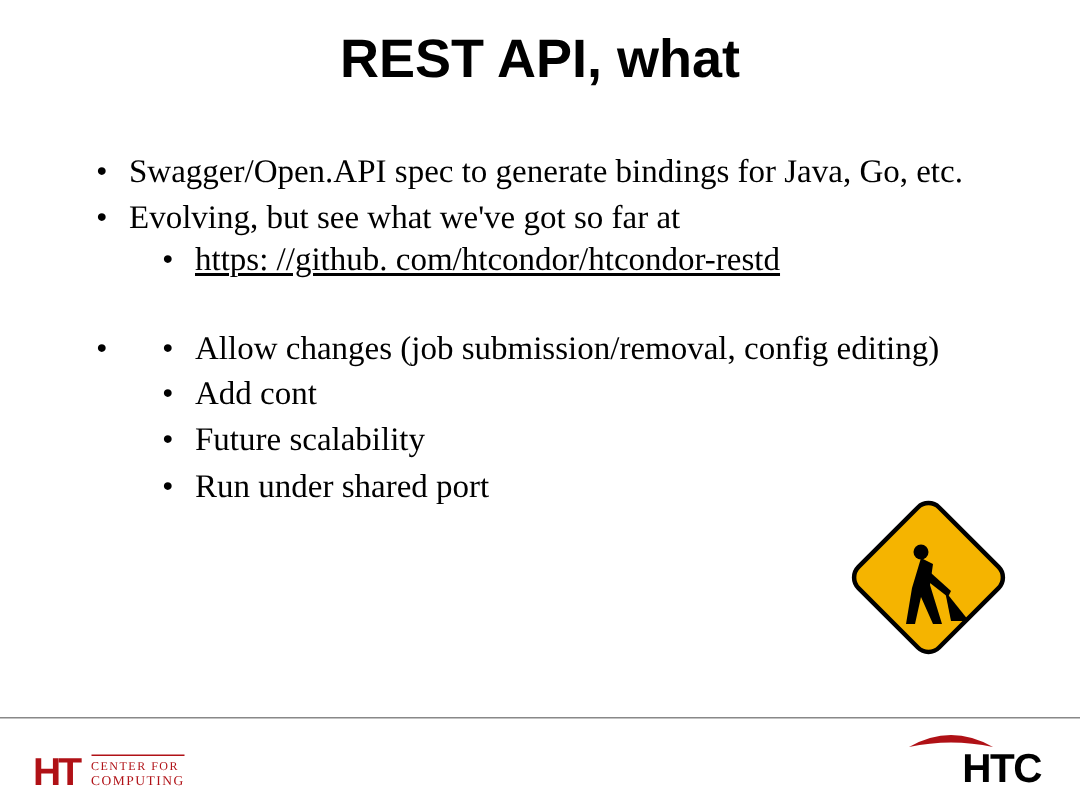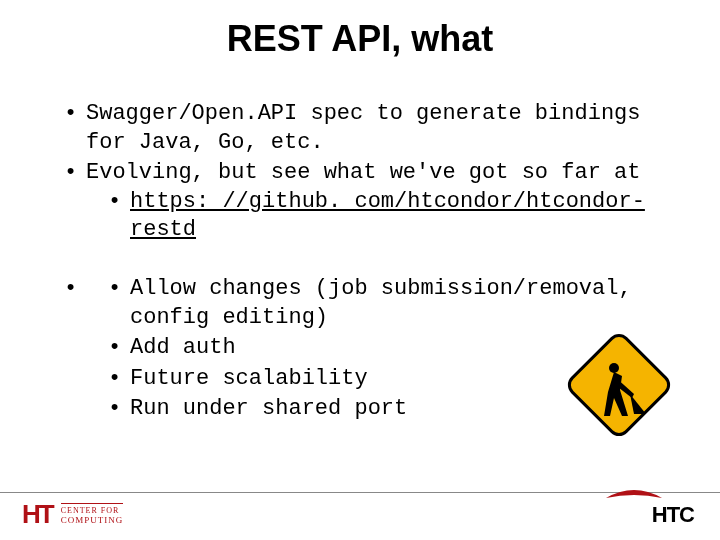--- a/index.html
+++ b/index.html
@@ -18,21 +18,21 @@
     text-align: center;
     padding-top: 18px;
     color: #000;
   }
   .content {
     padding: 40px 40px 0 64px;
     font-size: 22px;
     line-height: 1.3;
     color: #000;
   }
-  .content ul { list-style: none; font-family: Liberation Mono, monospace; }
+  .content ul { list-style: none; }
   .content li { position: relative; padding-left: 22px; margin-bottom: 2px; }
   .content li::before {
     content: "•";
     position: absolute;
     left: 0;
     top: 0;
   }
   .sub { margin-left: 22px; }
   .block2 { margin-top: 30px; }
   a.link { color: #000; text-decoration: underline; }
@@ -43,21 +43,21 @@
     top: 330px;
     width: 110px;
     height: 110px;
   }
   
   .footer {
     position: absolute;
     bottom: 0;
     left: 0;
     right: 0;
-    height: 48px;
+    height: 62px;
     border-top: 1px solid #888;
   }
   .logo-left {
     position: absolute;
     left: 22px;
     bottom: 10px;
     display: flex;
     align-items: center;
     gap: 8px;
   }
@@ -80,21 +80,21 @@
   }
   .logo-left-text .line1 { font-size: 8px; color:#b01116; }
   .logo-left-text .line2 { font-size: 11px; font-weight: normal; }
   .logo-left-text .line3 { font-size: 9px; text-align: center; }
   .logo-right {
     position: absolute;
     right: 26px;
     bottom: 12px;
     font-family: Arial, sans-serif;
     font-weight: bold;
-    font-size: 22px;
+    font-size: 27px;
     display: flex;
     align-items: baseline;
   }
   .logo-right .htc { color: #000; letter-spacing: -1px; }
   .logo-right .ondor { color: #b01116; font-style: italic; font-family: "Times New Roman", serif; font-weight: bold; margin-left:1px;}
   .swoosh {
     position: absolute;
     right: 56px;
     bottom: 38px;
     width: 60px;
@@ -115,21 +115,21 @@
         <li>
           <a class="link" href="#">https: //github. com/htcondor/htcondor-restd</a>
         </li>
       </ul>
     </li>
   </ul>
   <ul class="block2">
     <li>
       <ul class="sub">
         <li>Allow changes (job submission/removal, config editing)</li>
-        <li>Add auth</li>
+        <li>Add cont</li>
         <li>Future scalability</li>
         <li>Run under shared port</li>
       </ul>
     </li>
   </ul>
 </div>
 
 <div class="sign">
   <svg viewBox="0 0 110 110">
     <g transform="translate(55,55) rotate(45)">

